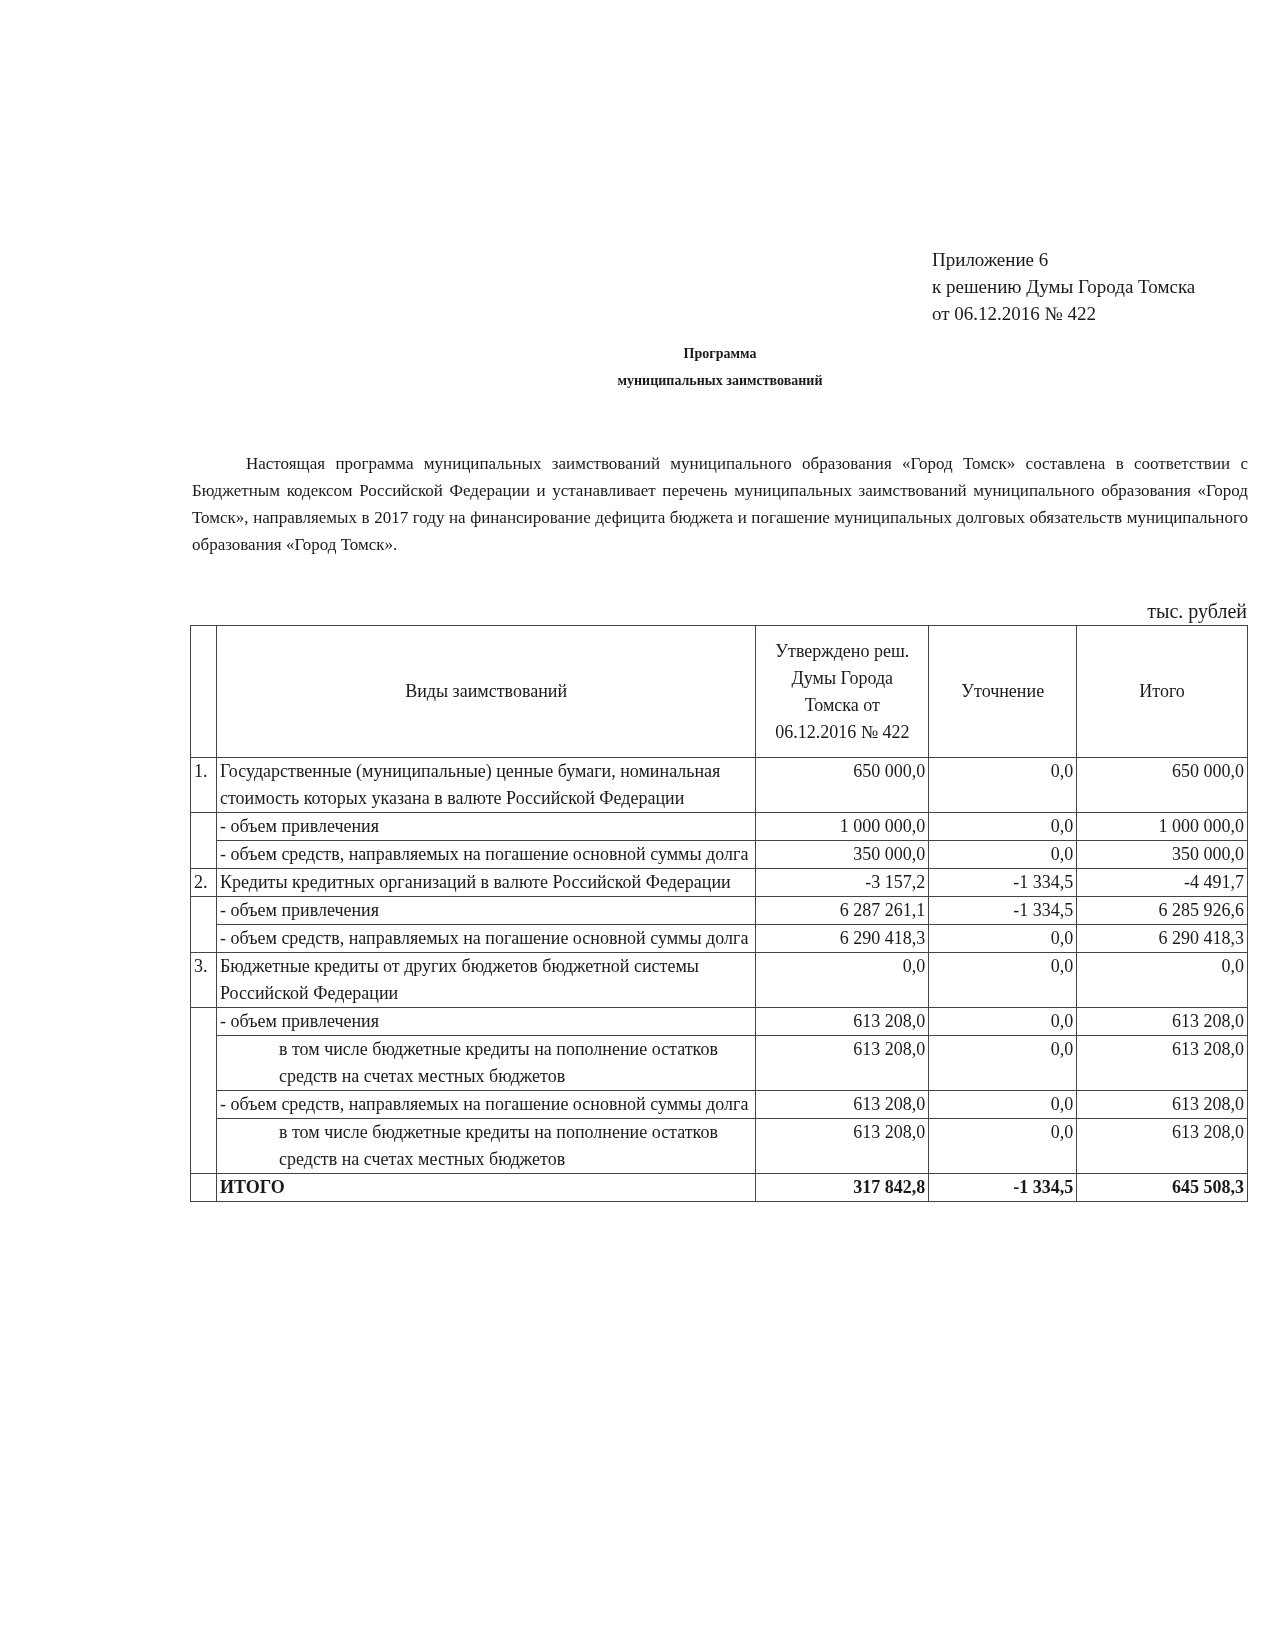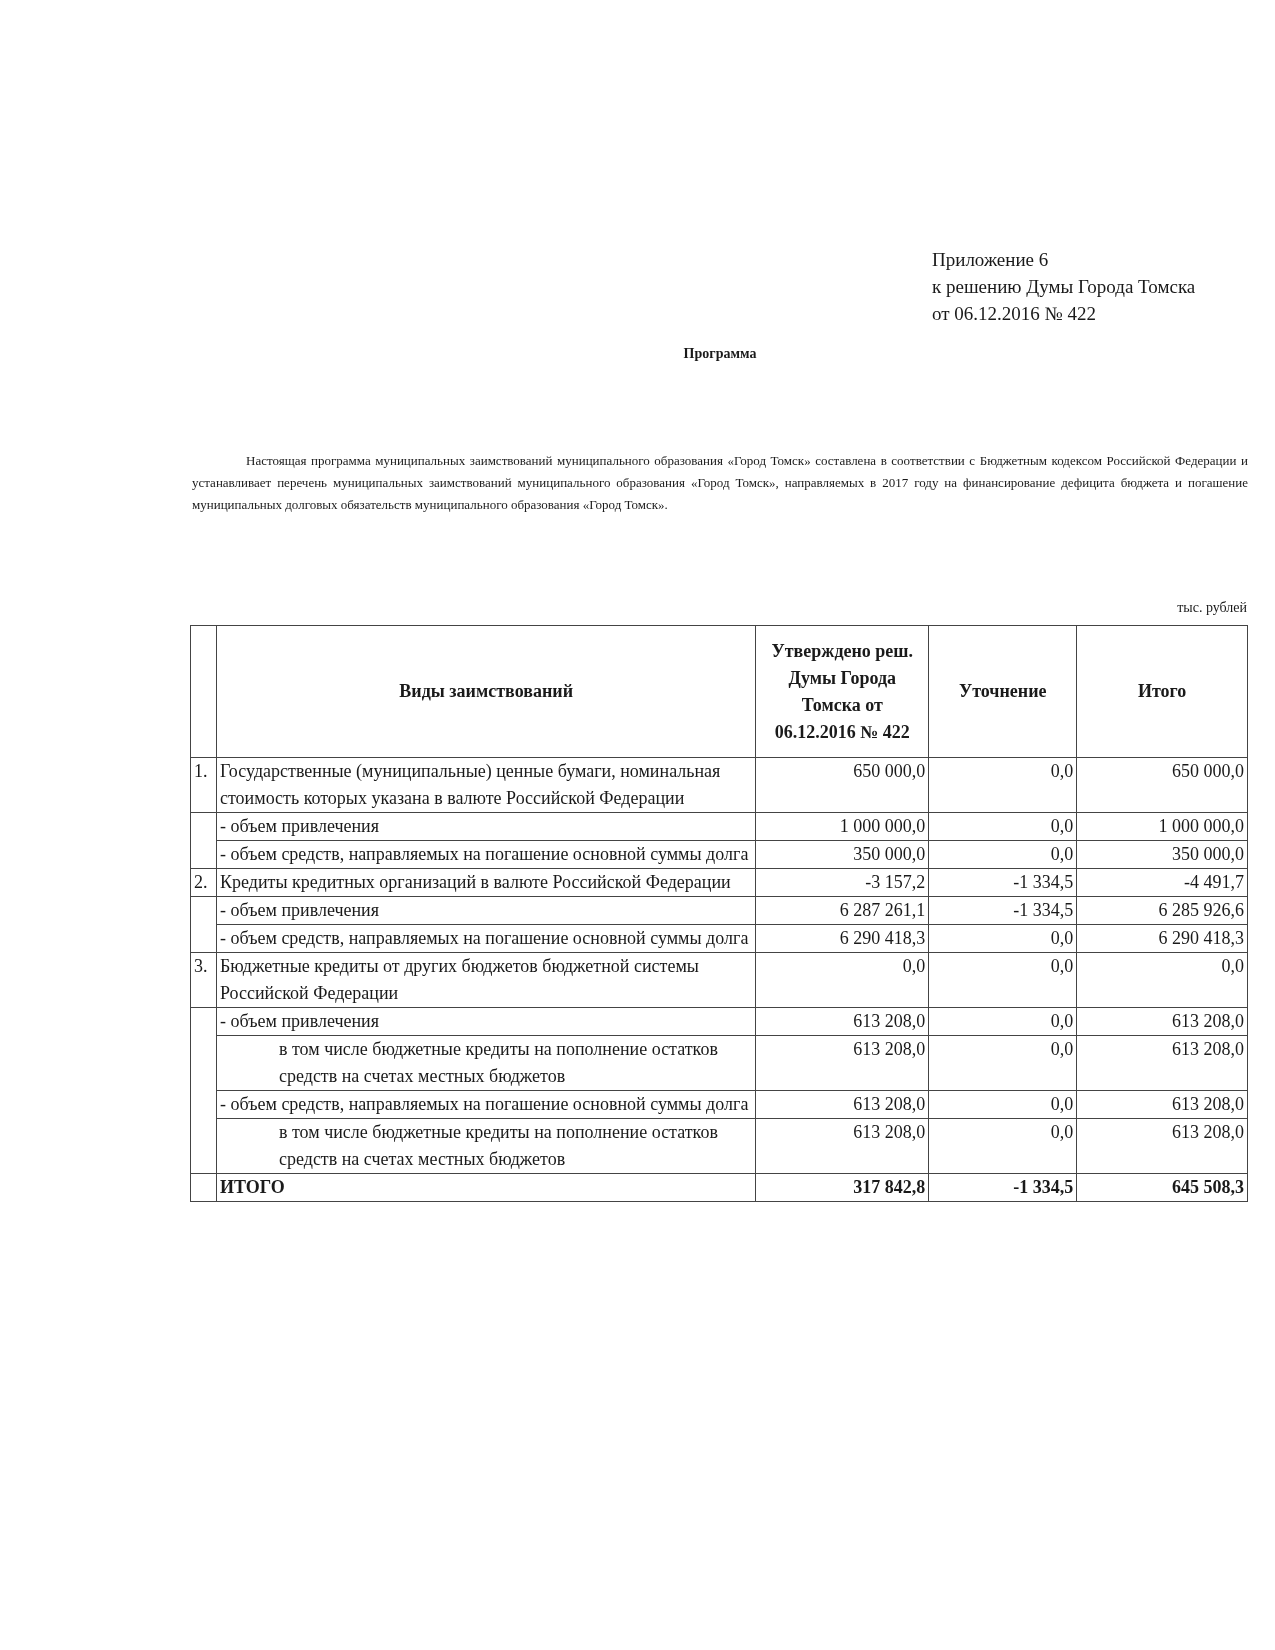--- a/index.html
+++ b/index.html
@@ -1,24 +1,24 @@
 <!DOCTYPE html>
 <html><head>
 <meta charset="utf-8">
 <style>
   html, body { margin: 0; padding: 0; background: #ffffff; }
   body { width: 1275px; height: 1650px; position: relative; font-family: "Liberation Serif", "DejaVu Serif", serif; color: #1a1a1a; }
   .appendix { position: absolute; left: 932px; top: 246px; font-size: 19px; line-height: 27px; }
   .title { position: absolute; left: 190px; width: 1060px; top: 340px; text-align: center; font-weight: bold; font-size: 14px; line-height: 27px; }
-  .intro { position: absolute; left: 192px; width: 1056px; top: 450px; font-size: 13px; line-height: 22px; text-align: justify; }
+  .intro { position: absolute; left: 192px; width: 1056px; top: 450px; font-size: 17px; line-height: 27px; text-align: justify; }
   .intro p { margin: 0; text-indent: 54px; }
-  .unit { position: absolute; right: 28px; top: 600px; font-size: 14px; }
+  .unit { position: absolute; right: 28px; top: 600px; font-size: 20px; }
   table.loans { position: absolute; left: 190px; top: 625px; width: 1058px; border-collapse: collapse; font-size: 18px; line-height: 27px; }
   table.loans td, table.loans th { border: 1.5px solid #444; vertical-align: top; padding: 0 3px; }
-  table.loans th { font-weight: bold; text-align: center; vertical-align: middle; }
+  table.loans th { font-weight: normal; text-align: center; vertical-align: middle; }
   col.c-num { width: 26px; }
   col.c-name { width: 540px; }
   col.c-appr { width: 173px; }
   col.c-adj { width: 148px; }
   col.c-tot { width: 171px; }
   td.num-col { text-align: left; padding-left: 6px; }
   td.amount { text-align: right; padding-right: 2px; }
   td.name { padding-left: 22px; }
   td.name.indent { padding-left: 62px; }
   tr.sub td.num-col { border-top: none; border-bottom: none; }
@@ -30,20 +30,21 @@
 <body>
 
 <div class="appendix">
   <div>Приложение 6</div>
   <div>к решению Думы Города Томска</div>
   <div>от 06.12.2016 № 422</div>
 </div>
 
 <div class="title">
   <div>Программа</div>
+  <div>муниципальных заимствований</div>
 </div>
 
 <div class="intro">
   <p>Настоящая программа муниципальных заимствований муниципального образования «Город Томск» составлена в соответствии с Бюджетным кодексом Российской Федерации и устанавливает перечень муниципальных заимствований муниципального образования «Город Томск», направляемых в 2017 году на финансирование дефицита бюджета и погашение муниципальных долговых обязательств муниципального образования «Город Томск».</p>
 </div>
 
 <div class="unit">тыс. рублей</div>
 
 <table class="loans">
   <colgroup>

